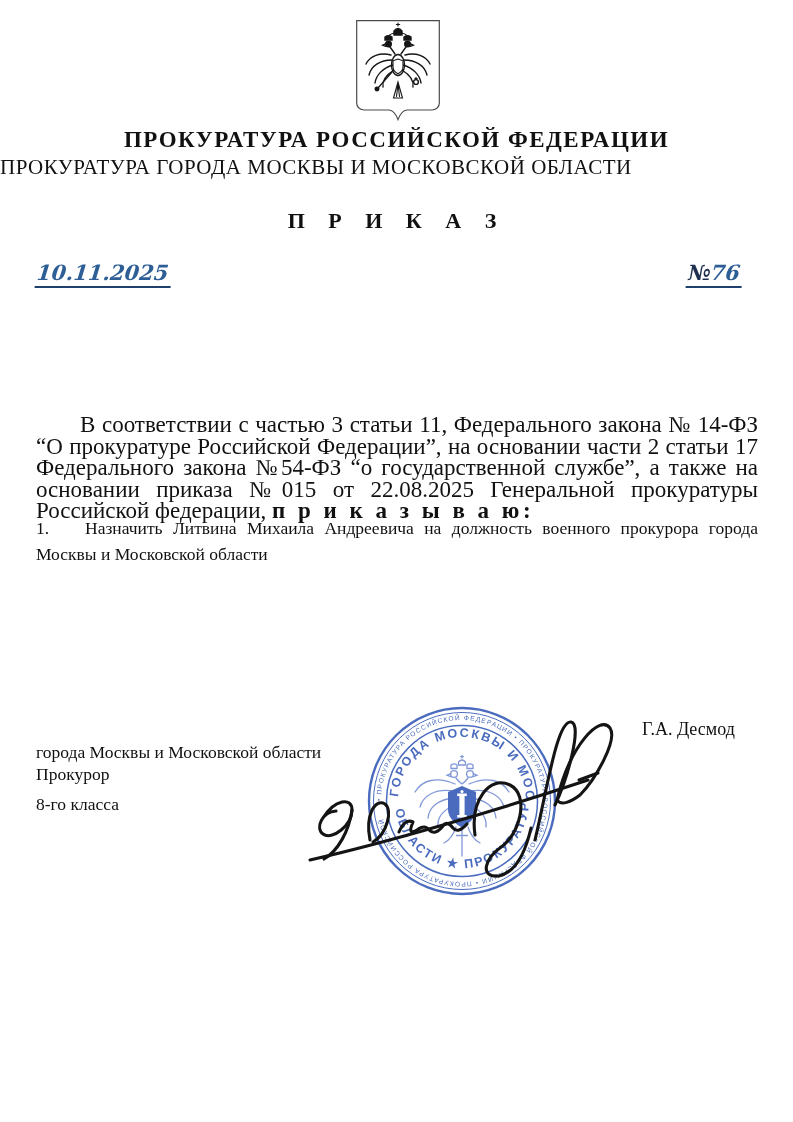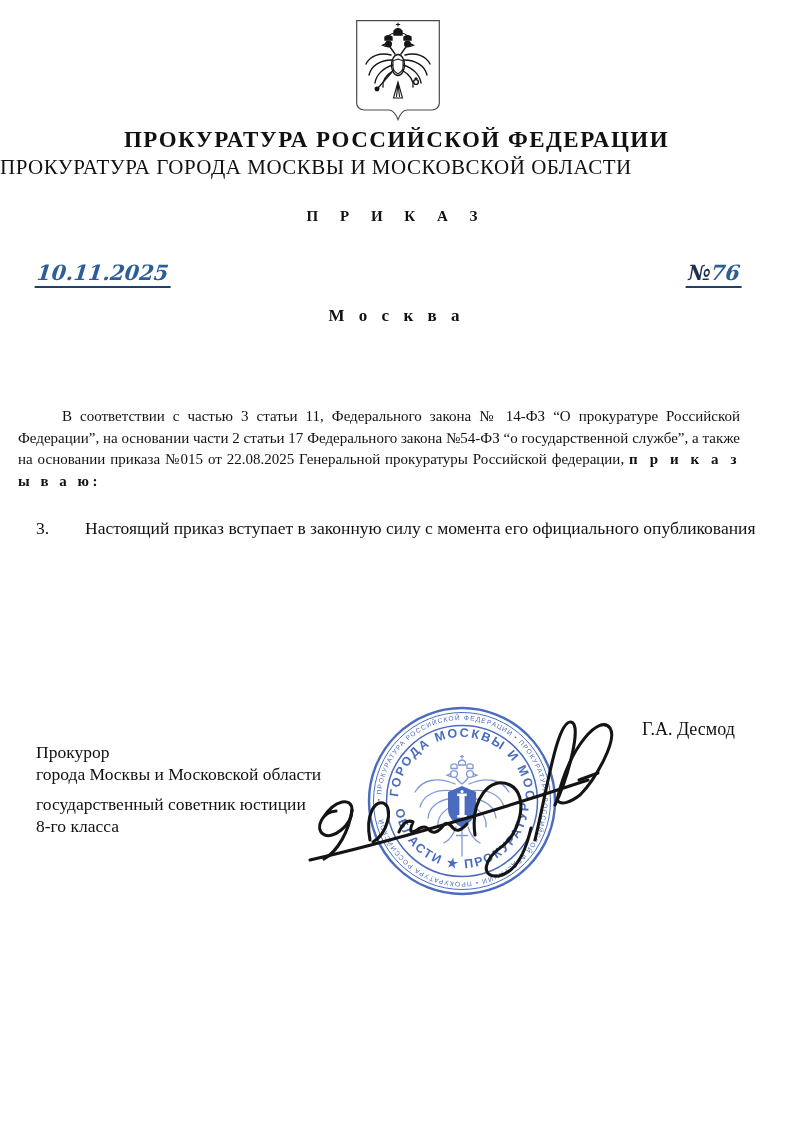--- a/index.html
+++ b/index.html
@@ -17,21 +17,21 @@
   .org-federal{
     position:absolute;left:0;top:127px;width:793px;text-align:center;
     font-size:23px;font-weight:bold;letter-spacing:1.5px;white-space:nowrap;
   }
   .org-regional{
     position:absolute;left:0;top:155px;width:793px;text-align:left;
     font-size:21px;letter-spacing:0.5px;white-space:nowrap;
   }
   .doc-type{
     position:absolute;left:0;top:208px;width:793px;text-align:center;
-    font-size:15px;font-weight:bold;letter-spacing:9px;
+    font-size:22px;font-weight:bold;letter-spacing:9px;
   }
   .hand{
     font-family:"DejaVu Serif", serif;
     font-style:italic;font-weight:bold;
     font-size:21px;
     transform:skewX(-6deg);
   }
   .date-field{
     position:absolute;left:36px;top:260px;
     color:#2e5e96;
@@ -47,22 +47,22 @@
   .number-digits{color:#2e5e96;}
   .place-line{
     position:absolute;left:0;top:306px;width:793px;text-align:center;
     font-size:17px;font-weight:bold;letter-spacing:5px;
   }
   .subject{
     position:absolute;left:46px;top:336px;width:700px;text-align:center;
     font-size:19px;font-weight:bold;line-height:26px;
   }
   .body-paragraph{
-    position:absolute;left:18px;top:391px;width:722px;
-    font-size:15px;line-height:21.5px;text-align:justify;text-indent:44px;
+    position:absolute;left:36px;top:391px;width:722px;
+    font-size:23px;line-height:21.5px;text-align:justify;text-indent:44px;
   }
   .decree{font-weight:bold;letter-spacing:3.5px;}
   .order-list{
     position:absolute;left:36px;top:516px;width:722px;
     font-size:17.5px;line-height:25.6px;text-align:justify;
   }
   .order-item .num{display:inline-block;width:49px;}
   .signoff{
     position:absolute;left:36px;top:741px;width:340px;
     font-size:17.5px;line-height:22px;
@@ -107,34 +107,32 @@
     </svg>
   </div>
 
   <div class="org-federal">ПРОКУРАТУРА РОССИЙСКОЙ ФЕДЕРАЦИИ</div>
   <div class="org-regional">ПРОКУРАТУРА ГОРОДА МОСКВЫ И МОСКОВСКОЙ ОБЛАСТИ</div>
   <div class="doc-type">П Р И К А З</div>
 
   <div class="date-field hand">10.11.2025</div>
   <div class="number-field hand"><span class="number-sign">№</span><span class="number-digits">76</span></div>
 
-  <div class="place-line">М о с к в а</div>
 
 
   <p class="body-paragraph"><span>В соответствии с частью 3 статьи 11, Федерального закона № 14-ФЗ “О прокуратуре Российской Федерации”, на основании части 2 статьи 17 Федерального закона №54-ФЗ “о государственной службе”, а также на основании приказа №015 от 22.08.2025 Генеральной прокуратуры Российской федерации,</span> <span class="decree">п р и к а з ы в а ю:</span></p>
 
   <div class="order-list">
-    <div class="order-item"><span class="num">3.</span><span>Настоящий приказ вступает в законную силу с момента его официального опубликования</span></div>
+    <div class="order-item"><span class="num">1.</span><span>Назначить Литвина Михаила Андреевича на должность военного прокурора города Москвы и Московской области</span></div>
   </div>
 
   <div class="signoff">
+    <div>города Москвы и Московской области</div>
     <div>Прокурор</div>
-    <div>города Москвы и Московской области</div>
     <div class="gap"></div>
-    <div>государственный советник юстиции</div>
     <div>8-го класса</div>
   </div>
   <div class="signer-name">Г.А. Десмод</div>
 
   <div class="stamp">
     <svg width="190" height="190" viewBox="0 0 190 190">
       <defs>
         <path id="outerTextPath" d="M14,95 A81,81 0 1 1 14,95.01"></path>
         <path id="innerTopPath" d="M31,95 A64,64 0 1 1 159,95"></path>
         <path id="innerBottomPath" d="M28,95 A67,67 0 0 0 162,95"></path>

